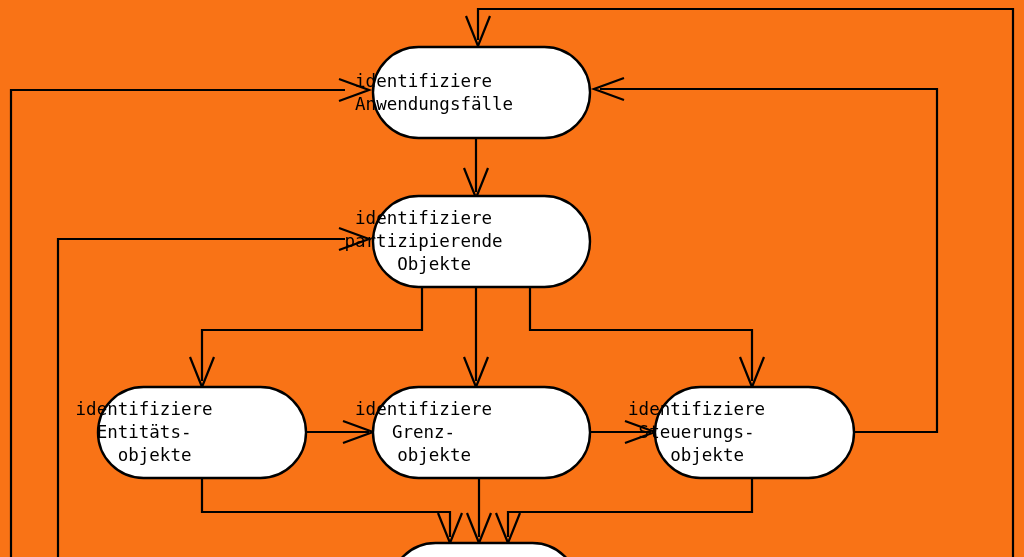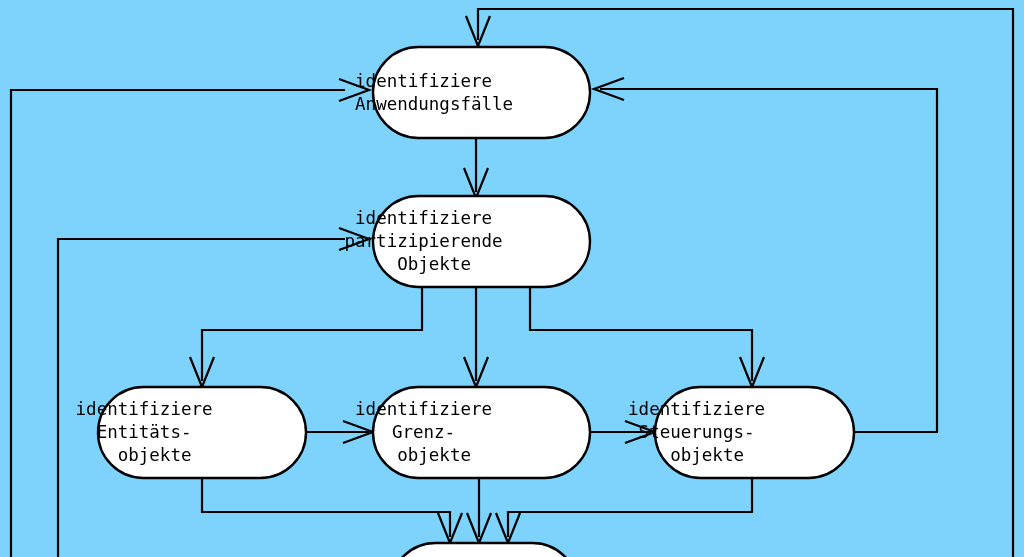--- a/index.html
+++ b/index.html
@@ -8,21 +8,21 @@
     padding: 0;
     background: #ffffff;
   }
   body {
     font-family: "DejaVu Sans Mono", "Liberation Mono", monospace;
   }
   #diagram-root {
     position: relative;
     width: 1024px;
     height: 557px;
-    background: #7dd3fc;
+    background: #f97316;
     overflow: hidden;
   }
   svg#flow {
     display: block;
     width: 1024px;
     height: 557px;
   }
   .node-shape {
     fill: #ffffff;
     stroke: #000000;

